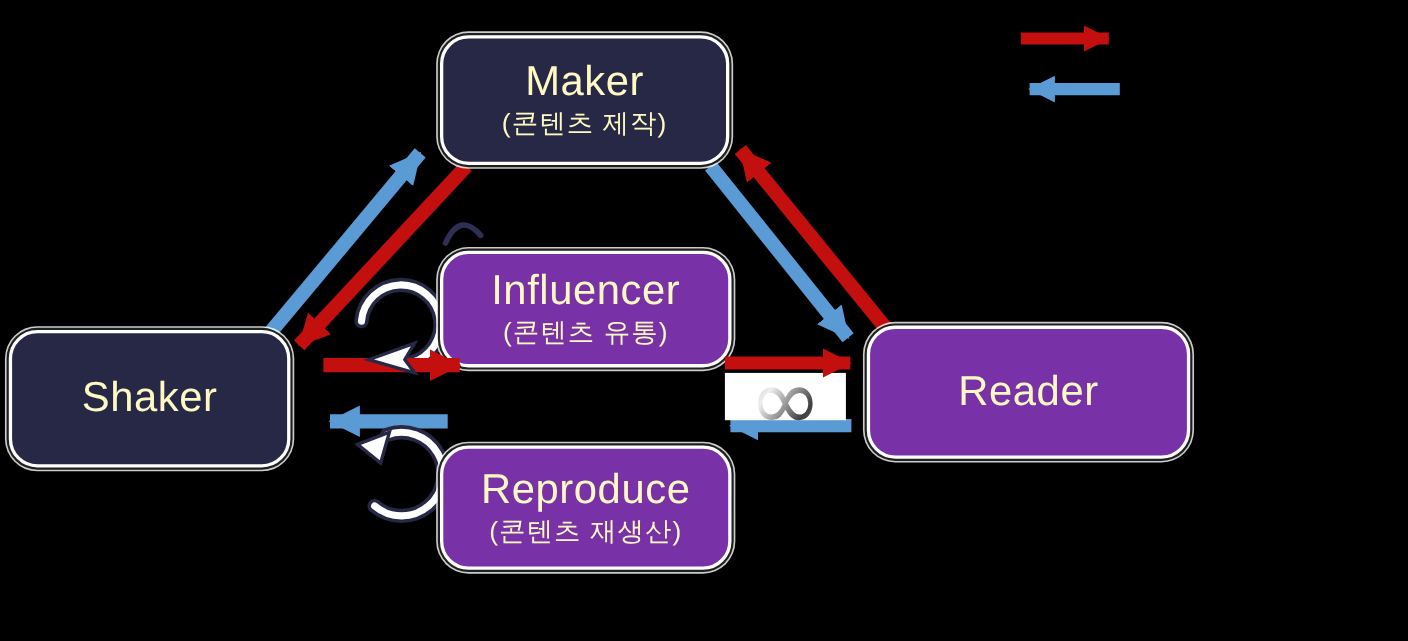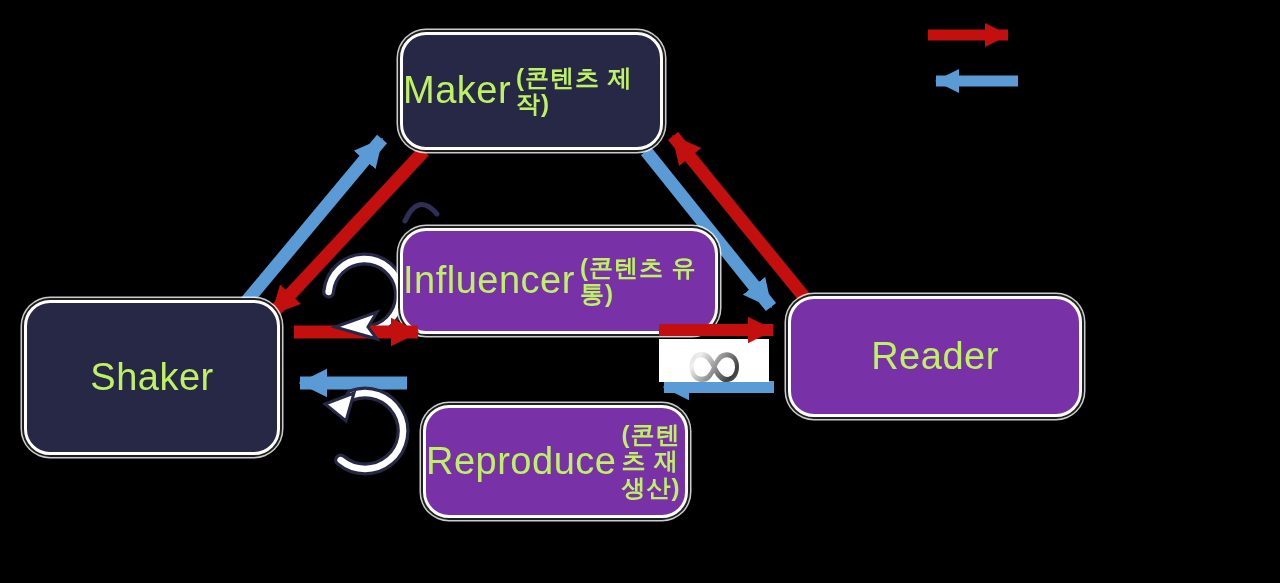--- a/index.html
+++ b/index.html
@@ -13,36 +13,36 @@
   .layer{position:absolute;left:0;top:0;width:1280px;height:583px;pointer-events:none;}
   .layer-under{z-index:1;}
   .layer-over{z-index:3;}
   .node{
     position:absolute;
     z-index:2;
     box-sizing:border-box;
     border:3px solid #fff;
     border-radius:26px;
     box-shadow:0 0 0 2px rgba(0,0,0,0.85), 0 0 0 3.5px rgba(255,255,255,0.8);
-    display:flex;flex-direction:row;align-items:center;justify-content:center;
+    display:flex;flex-direction:column;align-items:center;justify-content:center;
     gap:5px;
-    color:#bef264;
+    color:#fef9c3;
   }
   .node--navy{background:#272746;}
   .node--purple{background:#7831A6;}
   .node__title{
     font-size:38px;line-height:1.05;font-weight:400;letter-spacing:0.5px;
   }
   .node__subtitle{
-    font-size:24px;line-height:1.1;font-weight:700;letter-spacing:1px;
+    font-size:24px;line-height:1.1;font-weight:400;letter-spacing:1px;
   }
   #node-maker{left:400px;top:32px;width:263px;height:118px;}
-  #node-shaker{left:24px;top:300px;width:256px;height:155px;}
-  #node-influencer{left:400px;top:228px;width:318px;height:106px;}
-  #node-reproduce{left:423px;top:405px;width:265px;height:113px;}
+  #node-shaker{left:8px;top:300px;width:256px;height:125px;}
+  #node-influencer{left:400px;top:228px;width:265px;height:106px;}
+  #node-reproduce{left:400px;top:405px;width:265px;height:113px;}
   #node-reader{left:788px;top:296px;width:294px;height:121px;}
 </style>
 </head>
 <body>
 
 <div class="stage">
 
   <svg class="layer layer-under" viewBox="0 0 1280 583">
     <defs>
       <marker id="ah-red" viewBox="0 0 10 10" refX="9.5" refY="5" markerWidth="2.2" markerHeight="2.3" orient="auto">

